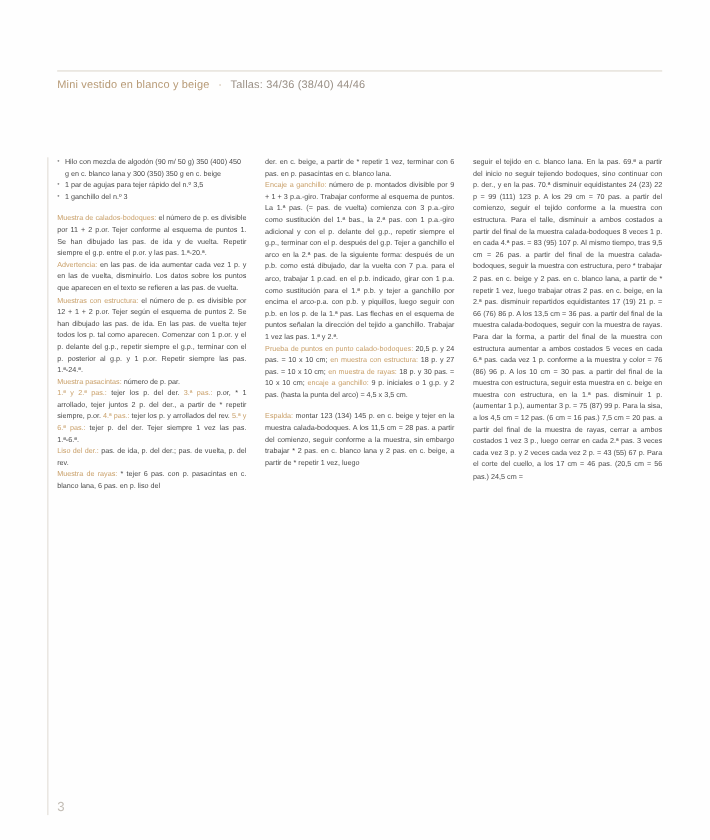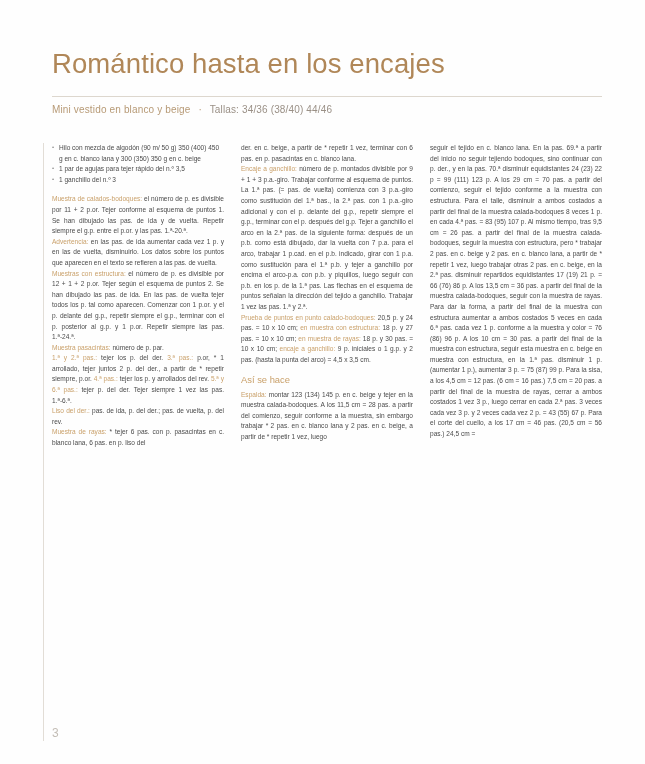--- a/index.html
+++ b/index.html
@@ -150,21 +150,20 @@
   }
 </style>
 </head>
 <body>
 
 <div class="page">
 
   <div class="margin-rule"></div>
 
   <div class="content">
-    <h1 class="page-title">Romántico hasta en los encajes</h1>
     <div class="title-rule"></div>
     <div class="subtitle-row">
       <span>Mini vestido en blanco y beige</span>
       <span class="subtitle-sep">·</span>
       <span class="subtitle-sizes">Tallas: 34/36 (38/40) 44/46</span>
     </div>
   </div>
 
   <div class="columns">
 
@@ -182,21 +181,20 @@
       <p class="para"><span class="lbl">1.ª y 2.ª pas.:</span><span> tejer los p. del der. </span><span class="lbl">3.ª pas.:</span><span> p.or, * 1 arrollado, tejer juntos 2 p. del der., a partir de * repetir siempre, p.or. </span><span class="lbl">4.ª pas.:</span><span> tejer los p. y arrollados del rev. </span><span class="lbl">5.ª y 6.ª pas.:</span><span> tejer p. del der. Tejer siempre 1 vez las pas. 1.ª-6.ª.</span></p>
       <p class="para"><span class="lbl">Liso del der.:</span><span> pas. de ida, p. del der.; pas. de vuelta, p. del rev.</span></p>
       <p class="para"><span class="lbl">Muestra de rayas:</span><span> * tejer 6 pas. con p. pasacintas en c. blanco lana, 6 pas. en p. liso del</span></p>
     </div>
 
     <div class="col">
       <p class="para">der. en c. beige, a partir de * repetir 1 vez, terminar con 6 pas. en p. pasacintas en c. blanco lana.</p>
       <p class="para"><span class="lbl">Encaje a ganchillo:</span><span> número de p. montados divisible por 9 + 1 + 3 p.a.-giro. Trabajar conforme al esquema de puntos. La 1.ª pas. (= pas. de vuelta) comienza con 3 p.a.-giro como sustitución del 1.ª bas., la 2.ª pas. con 1 p.a.-giro adicional y con el p. delante del g.p., repetir siempre el g.p., terminar con el p. después del g.p. Tejer a ganchillo el arco en la 2.ª pas. de la siguiente forma: después de un p.b. como está dibujado, dar la vuelta con 7 p.a. para el arco, trabajar 1 p.cad. en el p.b. indicado, girar con 1 p.a. como sustitución para el 1.ª p.b. y tejer a ganchillo por encima el arco-p.a. con p.b. y piquillos, luego seguir con p.b. en los p. de la 1.ª pas. Las flechas en el esquema de puntos señalan la dirección del tejido a ganchillo. Trabajar 1 vez las pas. 1.ª y 2.ª.</span></p>
       <p class="para"><span class="lbl">Prueba de puntos en punto calado-bodoques:</span><span> 20,5 p. y 24 pas. = 10 x 10 cm; </span><span class="lbl">en muestra con estructura:</span><span> 18 p. y 27 pas. = 10 x 10 cm; </span><span class="lbl">en muestra de rayas:</span><span> 18 p. y 30 pas. = 10 x 10 cm; </span><span class="lbl">encaje a ganchillo:</span><span> 9 p. iniciales o 1 g.p. y 2 pas. (hasta la punta del arco) = 4,5 x 3,5 cm.</span></p>
       <div class="spacer"></div>
-      <span class="sec-head">Así se hace</span>
       <p class="para"><span class="lbl">Espalda:</span><span> montar 123 (134) 145 p. en c. beige y tejer en la muestra calada-bodoques. A los 11,5 cm = 28 pas. a partir del comienzo, seguir conforme a la muestra, sin embargo trabajar * 2 pas. en c. blanco lana y 2 pas. en c. beige, a partir de * repetir 1 vez, luego</span></p>
     </div>
 
     <div class="col">
       <p class="para">seguir el tejido en c. blanco lana. En la pas. 69.ª a partir del inicio no seguir tejiendo bodoques, sino continuar con p. der., y en la pas. 70.ª disminuir equidistantes 24 (23) 22 p = 99 (111) 123 p. A los 29 cm = 70 pas. a partir del comienzo, seguir el tejido conforme a la muestra con estructura. Para el talle, disminuir a ambos costados a partir del final de la muestra calada-bodoques 8 veces 1 p. en cada 4.ª pas. = 83 (95) 107 p. Al mismo tiempo, tras 9,5 cm = 26 pas. a partir del final de la muestra calada-bodoques, seguir la muestra con estructura, pero * trabajar 2 pas. en c. beige y 2 pas. en c. blanco lana, a partir de * repetir 1 vez, luego trabajar otras 2 pas. en c. beige, en la 2.ª pas. disminuir repartidos equidistantes 17 (19) 21 p. = 66 (76) 86 p. A los 13,5 cm = 36 pas. a partir del final de la muestra calada-bodoques, seguir con la muestra de rayas. Para dar la forma, a partir del final de la muestra con estructura aumentar a ambos costados 5 veces en cada 6.ª pas. cada vez 1 p. conforme a la muestra y color = 76 (86) 96 p. A los 10 cm = 30 pas. a partir del final de la muestra con estructura, seguir esta muestra en c. beige en muestra con estructura, en la 1.ª pas. disminuir 1 p. (aumentar 1 p.), aumentar 3 p. = 75 (87) 99 p. Para la sisa, a los 4,5 cm = 12 pas. (6 cm = 16 pas.) 7,5 cm = 20 pas. a partir del final de la muestra de rayas, cerrar a ambos costados 1 vez 3 p., luego cerrar en cada 2.ª pas. 3 veces cada vez 3 p. y 2 veces cada vez 2 p. = 43 (55) 67 p. Para el corte del cuello, a los 17 cm = 46 pas. (20,5 cm = 56 pas.) 24,5 cm =</p>
     </div>
 
   </div>
 
   <div class="page-number">3</div>

